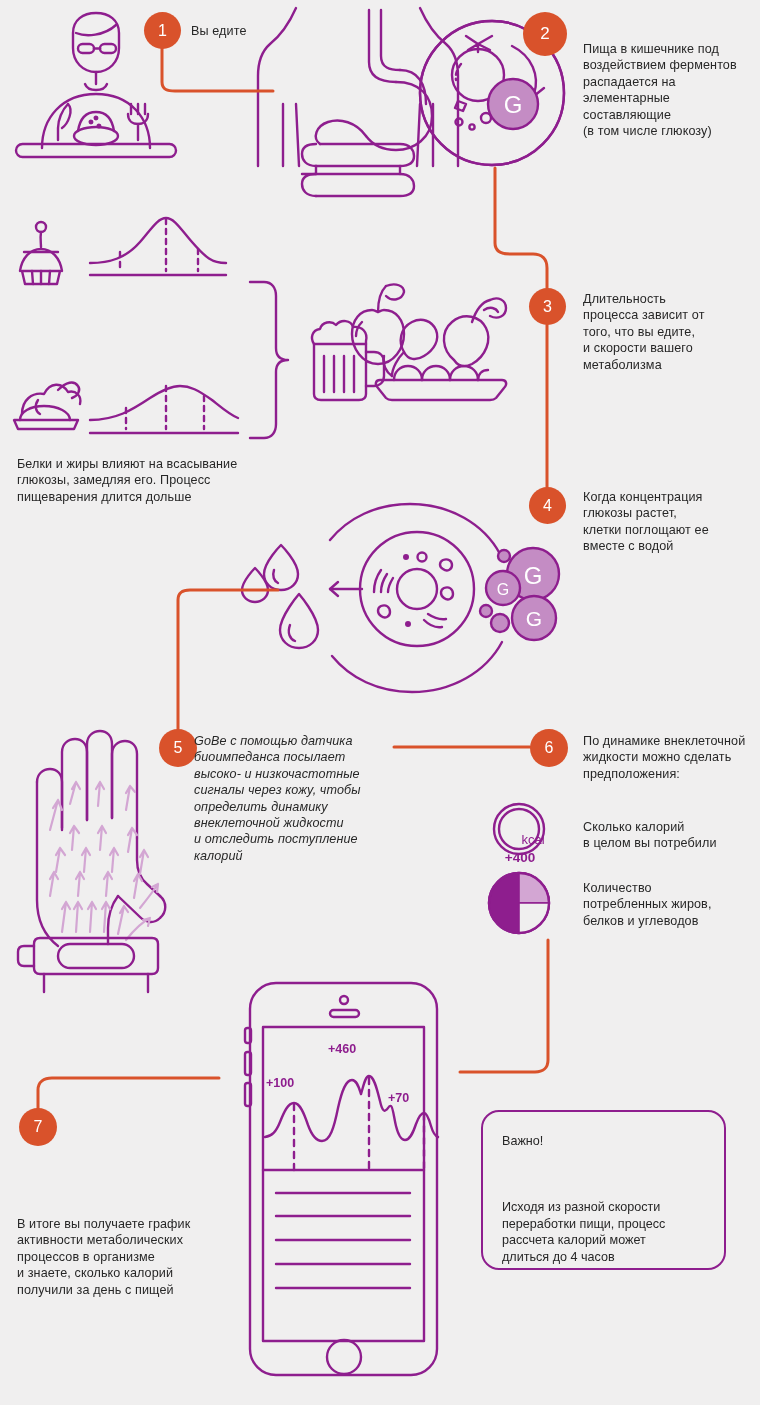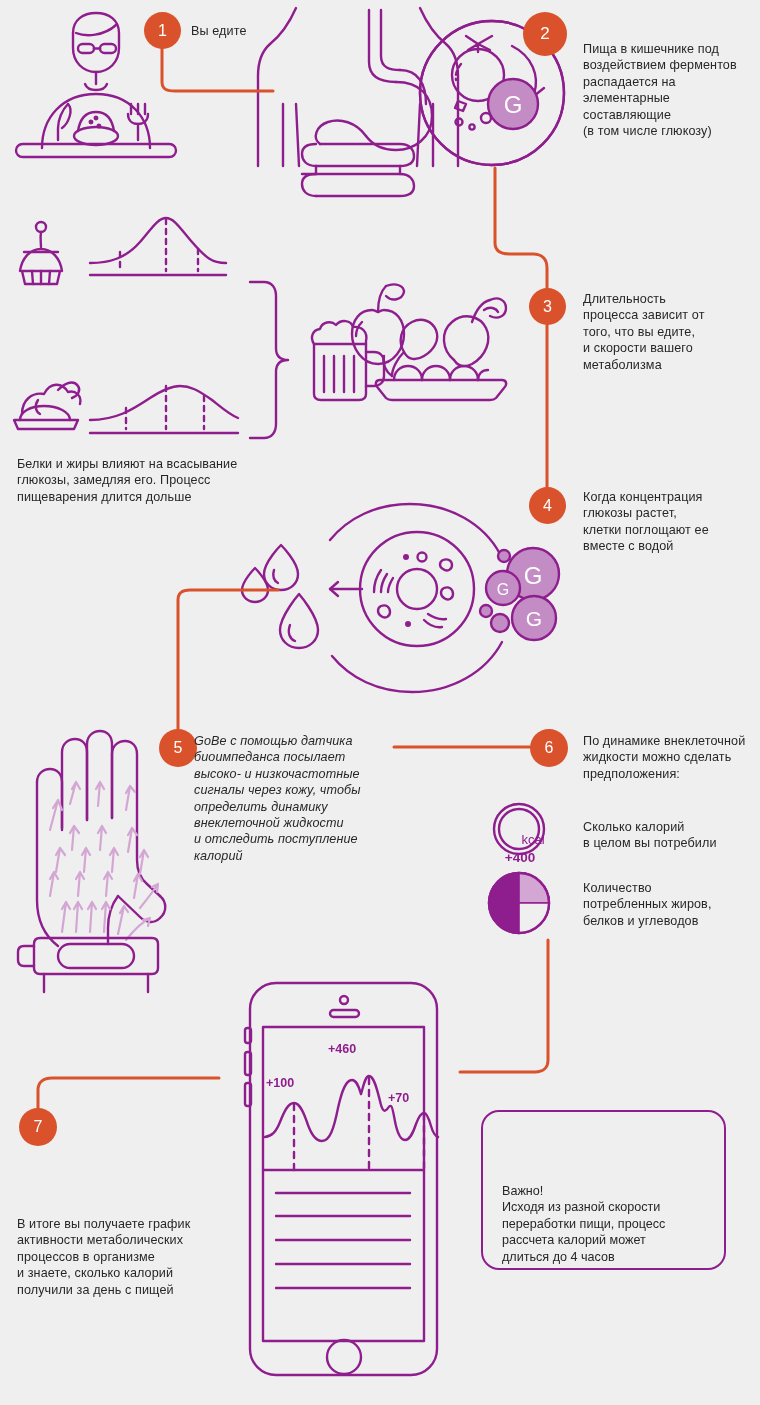--- a/index.html
+++ b/index.html
@@ -371,19 +371,19 @@
 
 <div class="txt" style="left:583px;top:880px;width:180px;">Количество
 потребленных жиров,
 белков и углеводов</div>
 
 <div class="kcal-txt" style="left:266px;top:1076px;font-size:12.5px;">+100</div>
 <div class="kcal-txt" style="left:328px;top:1042px;font-size:12.5px;">+460</div>
 <div class="kcal-txt" style="left:388px;top:1091px;font-size:12.5px;">+70</div>
 
 <div class="note-box" style="left:481px;top:1110px;width:245px;height:160px;"></div>
-<div class="note-txt" style="left:502px;top:1183px;">Важно!</div>
+<div class="note-txt" style="left:502px;top:1133px;">Важно!</div>
 <div class="note-txt" style="left:502px;top:1199px;width:210px;">Исходя из разной скорости
 переработки пищи, процесс
 рассчета калорий может
 длиться до 4 часов</div>
 
 </div>
 
 </body></html>

